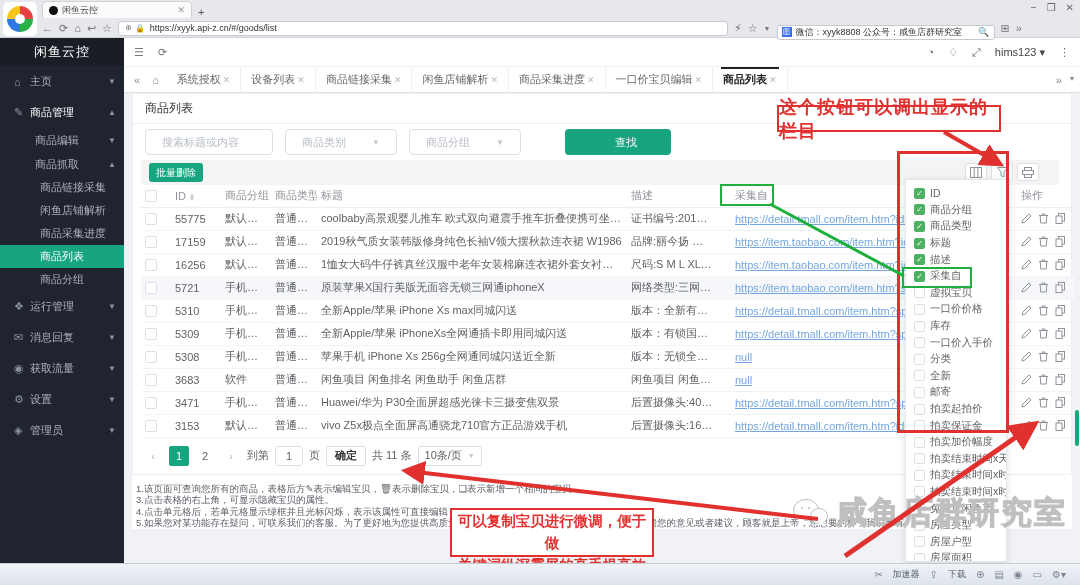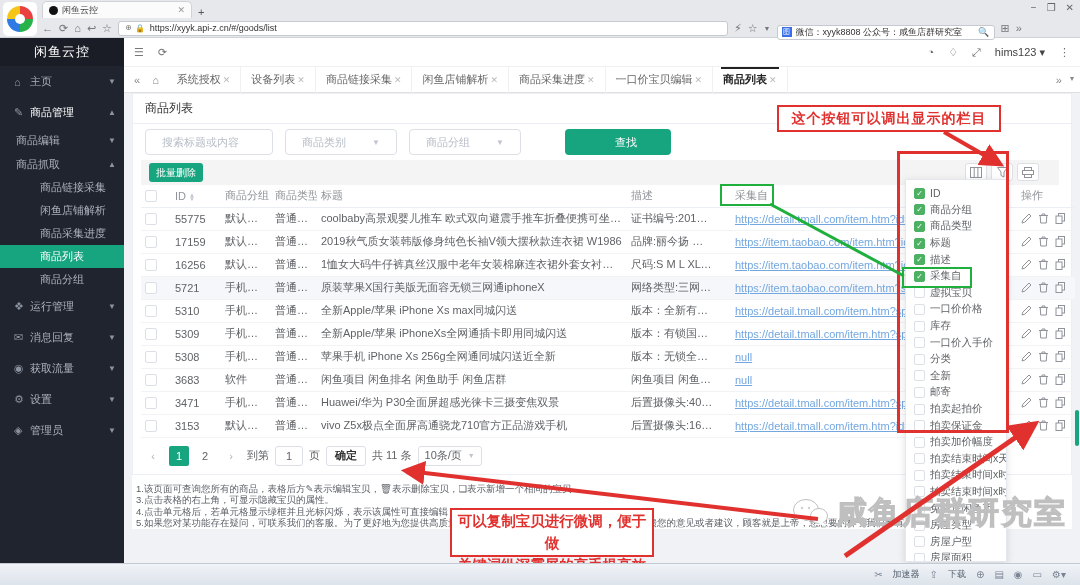--- a/index.html
+++ b/index.html
@@ -23,21 +23,21 @@
   .lock { color:#2daf5e; font-size:8px;}
   .searchbox { width:218px; height:15px; background:#fff; border:1px solid #c6cad0; border-radius:3px; display:flex; align-items:center; gap:4px; padding:0 4px; font-size:9px; color:#333;margin-top:8px;}
   .wxbadge { width:10px; height:10px; background:#3a6ee8; color:#fff; font-size:7px; display:flex; align-items:center; justify-content:center; flex:none;}
 
   
   .app { position:absolute; top:38px; left:0; right:0; bottom:22px; display:flex; background:#f0f2f5; overflow:hidden;}
   .sidebar { width:124px; background:#20242e; color:#aab0bd; flex:none; display:flex; flex-direction:column;}
   .side-logo { height:28px; background:#1a1d26; color:#fff; font-size:13px; display:flex; align-items:center; justify-content:center; letter-spacing:1px;}
   .side-item { display:flex; align-items:center; font-size:11px; cursor:pointer; padding-right:8px;}
   .side-item.lvl0 { height:31px; padding-left:14px;}
-  .side-item.lvl1 { height:24px; padding-left:16px;}
+  .side-item.lvl1 { height:24px; padding-left:35px;}
   .side-item.lvl2 { height:23px; padding-left:40px;}
   .side-item .s-icon { width:16px; font-size:11px; color:#8b93a1;}
   .side-item .s-arrow { margin-left:auto; font-size:8px; color:#8b93a1;}
   .side-item.active { background:#16a57f; color:#fff;}
   .side-item.parent-open { color:#fff;}
   .main { flex:1; position:relative; background:#f0f2f5; overflow:hidden;}
   .app-header { height:28px; background:#fff; display:flex; align-items:center; padding:0 10px; gap:14px;}
   .hdr-right { margin-left:auto; display:flex; align-items:center; gap:14px; color:#6a6f76; font-size:11px;}
   .username { font-size:11px; color:#444;}
   .tabbar { height:27px; background:#fff; border-bottom:1px solid #e0e0e0; border-top:1px solid #f0f0f0; display:flex; align-items:center; padding:0 6px; gap:4px;}
@@ -81,21 +81,21 @@
   .btn-ok { height:20px; padding:0 8px; border:1px solid #dcdfe6; border-radius:3px; background:#fff; font-size:11px; color:#333; font-weight:bold;}
   .psize { height:20px; border:1px solid #dcdfe6; border-radius:3px; padding:0 6px; display:flex; align-items:center; gap:6px;}
   .notes { padding:8px 4px 0 4px; font-size:9.5px; color:#5a5e66; line-height:11.5px; background:#fff;}
 
   
   .col-panel { position:absolute; left:905px; top:179px; width:102px; height:383px; background:#fff; border:1px solid #e4e7ed; box-shadow:0 2px 8px rgba(0,0,0,.12); z-index:28; padding:5px 0 0 8px; overflow:hidden;}
   .cp-item { display:flex; align-items:center; gap:5px; height:16.6px; font-size:10.5px; color:#606266; white-space:nowrap;}
   .cp-box { width:11px; height:11px; border:1px solid #dcdfe6; border-radius:2px; background:#fff; flex:none; display:flex; align-items:center; justify-content:center; color:#fff; font-size:8px;}
   .cp-box.on { background:#4db163; border-color:#4db163;}
   .red-frame { position:absolute; left:897px; top:151px; width:112px; height:282px; border:3px solid #e0312f; z-index:32; pointer-events:none;}
-  .anno-top { position:absolute; left:777px; top:105px; width:224px; height:27px; background:#fff; border:2px solid #e0312f; color:#e0312f; font-size:14px; font-weight:bold; display:flex; align-items:center; justify-content:center; z-index:47; letter-spacing:1px;}
+  .anno-top { position:absolute; left:777px; top:105px; width:224px; height:27px; background:#fff; border:2px solid #e0312f; color:#e0312f; font-size:18px; font-weight:bold; display:flex; align-items:center; justify-content:center; z-index:47; letter-spacing:1px;}
   .anno-bottom { position:absolute; left:450px; top:508px; width:204px; height:49px; background:#fff; border:2px solid #e0312f; color:#e0312f; font-size:14.5px; font-weight:bold; text-align:center; line-height:22px; z-index:47;}
   .green-box-hdr { position:absolute; left:720px; top:184px; width:54px; height:22px; border:2px solid #1faf3c; z-index:46; pointer-events:none;}
   .green-box-item { position:absolute; left:902px; top:267px; width:70px; height:21px; border:2px solid #1faf3c; z-index:46; pointer-events:none;}
   .arrows { position:absolute; inset:0; z-index:45; pointer-events:none;}
   .watermark { position:absolute; left:792px; top:492px; z-index:40; display:flex; align-items:center; gap:8px; pointer-events:none;}
   .wm-text { font-size:31px; font-weight:bold; color:rgba(255,255,255,.9); -webkit-text-stroke:1.2px #bfbfbf; letter-spacing:2px; white-space:nowrap;}
   .page-scroll { position:absolute; right:1px; top:372px; width:4px; height:36px; background:#16a57f; border-radius:2px; z-index:31;}
 
   
   .statusbar { position:absolute; left:0; right:0; bottom:0; height:22px; background:linear-gradient(#f0f3f7,#dde3eb); border-top:1px solid #c4cad3; z-index:65; display:flex; align-items:center; justify-content:flex-end; gap:10px; padding:0 14px; font-size:9px; color:#55606e;}

